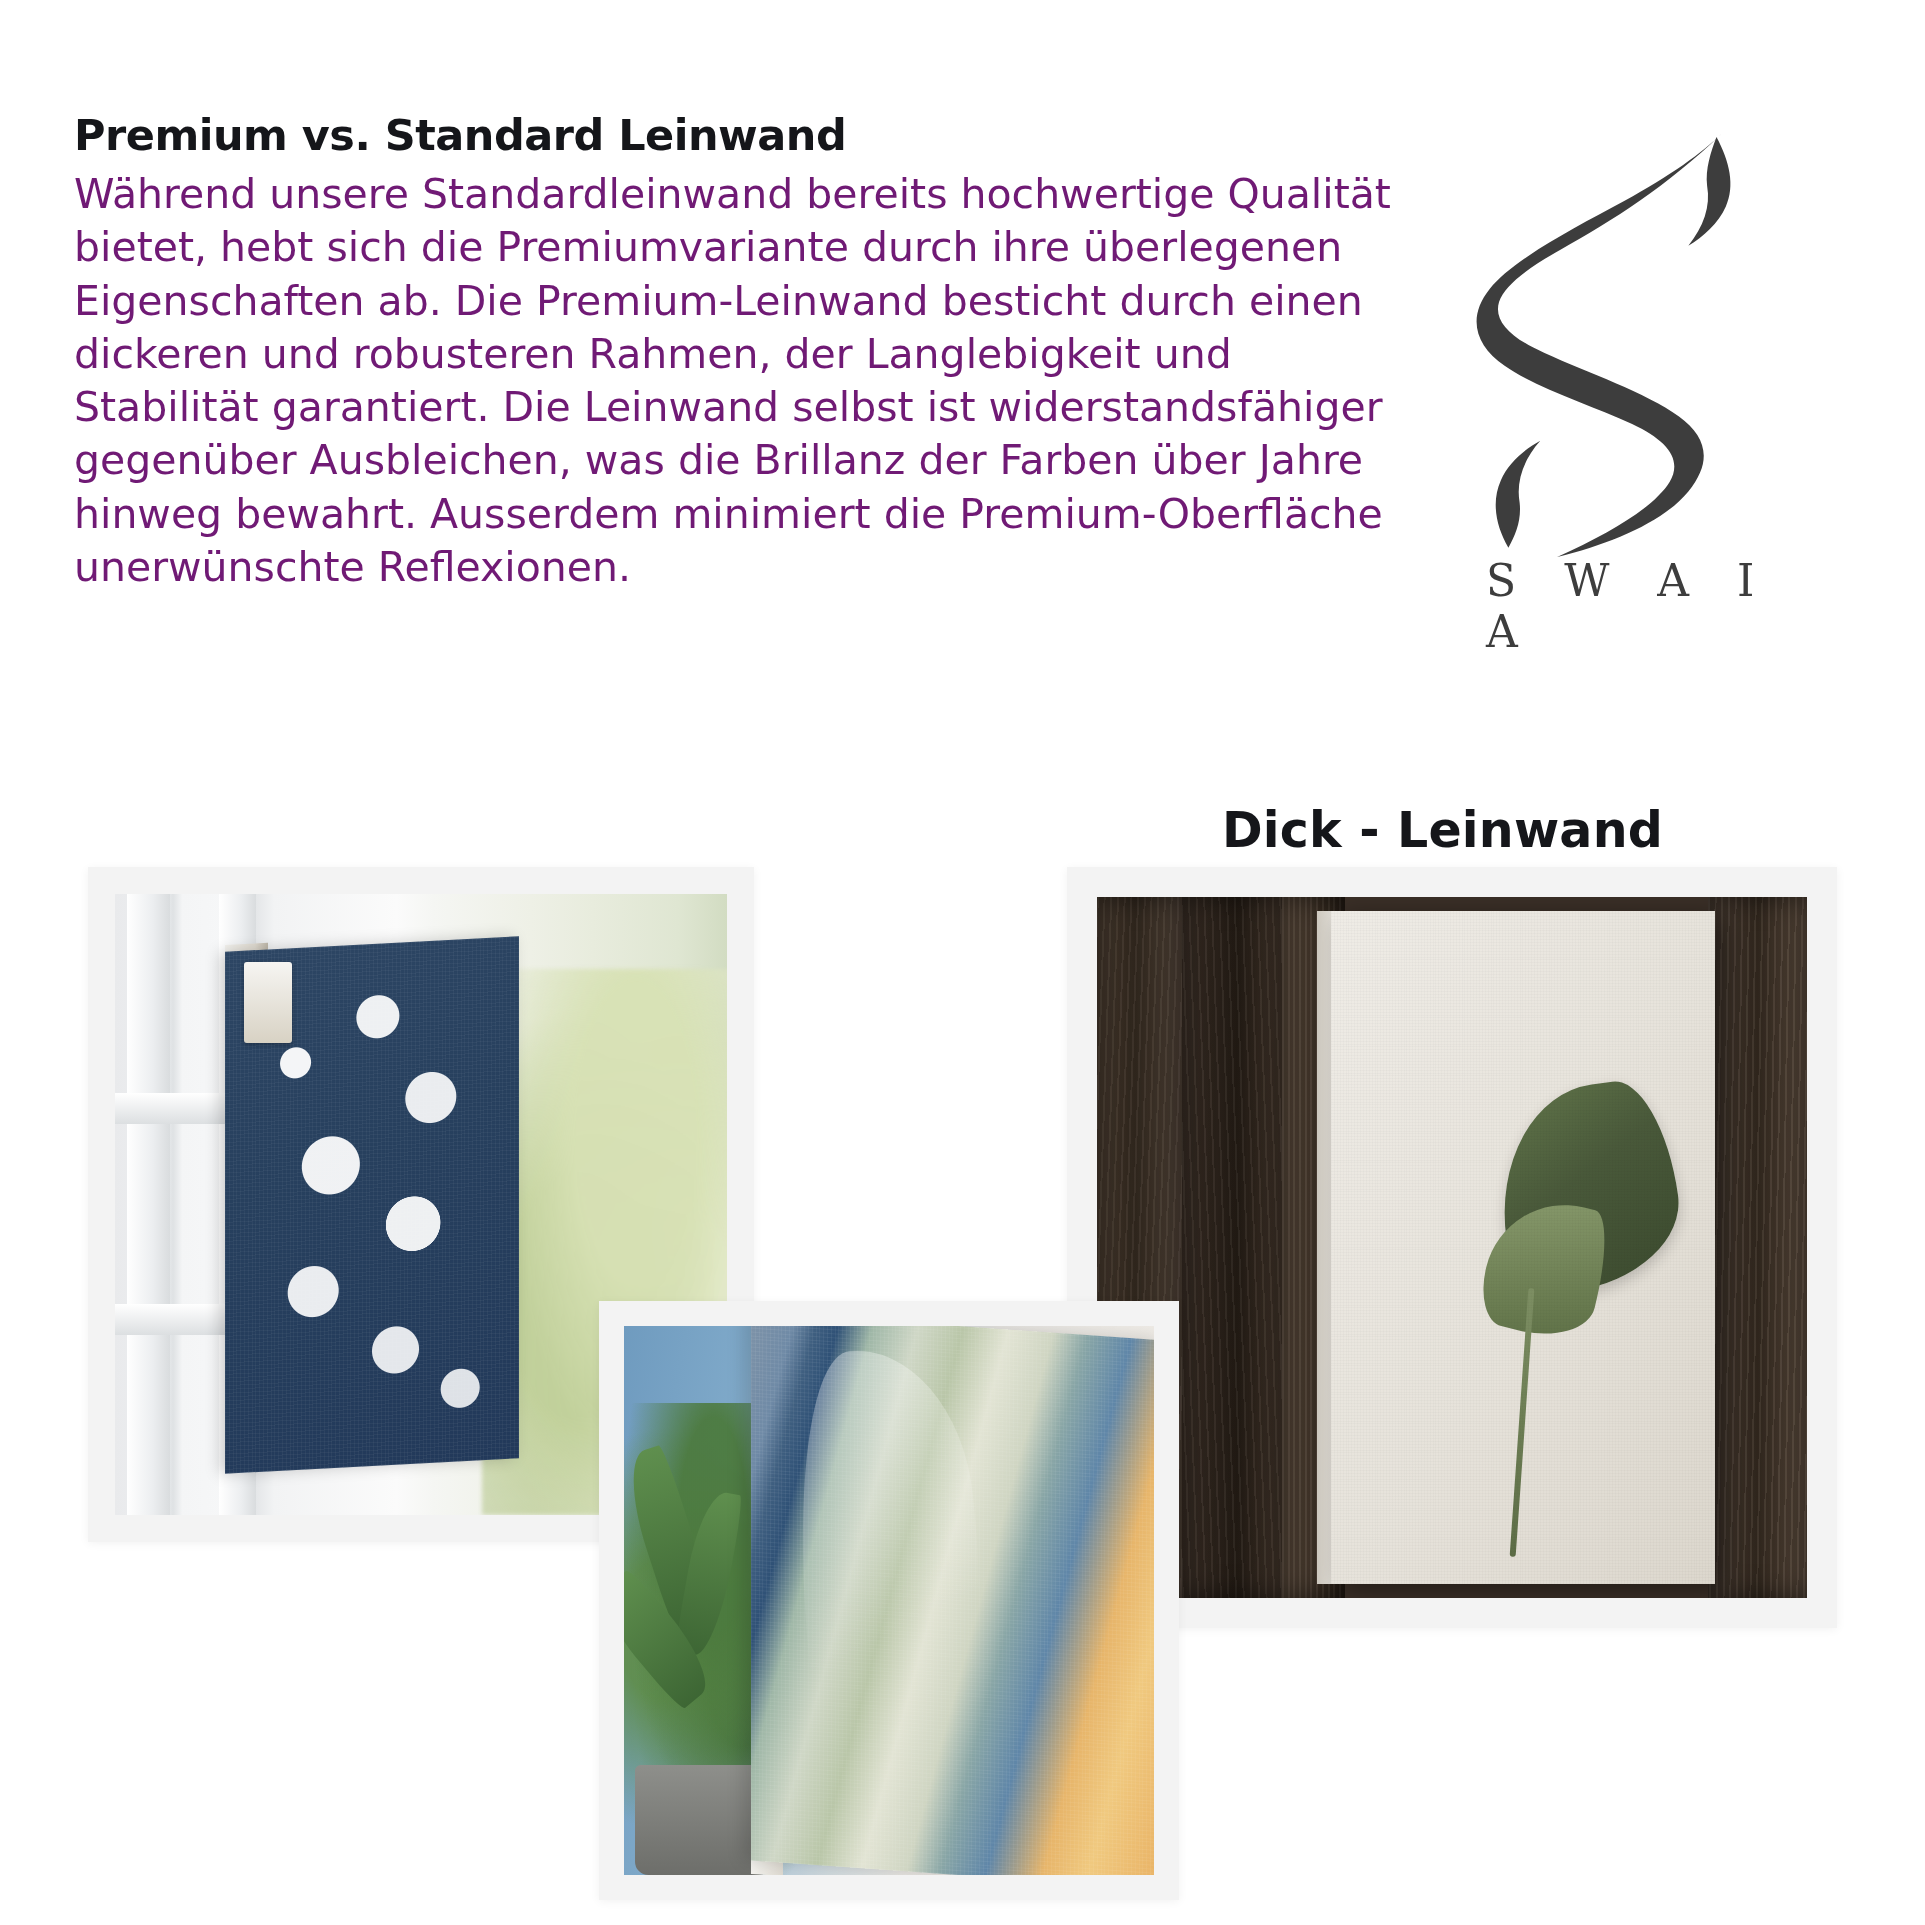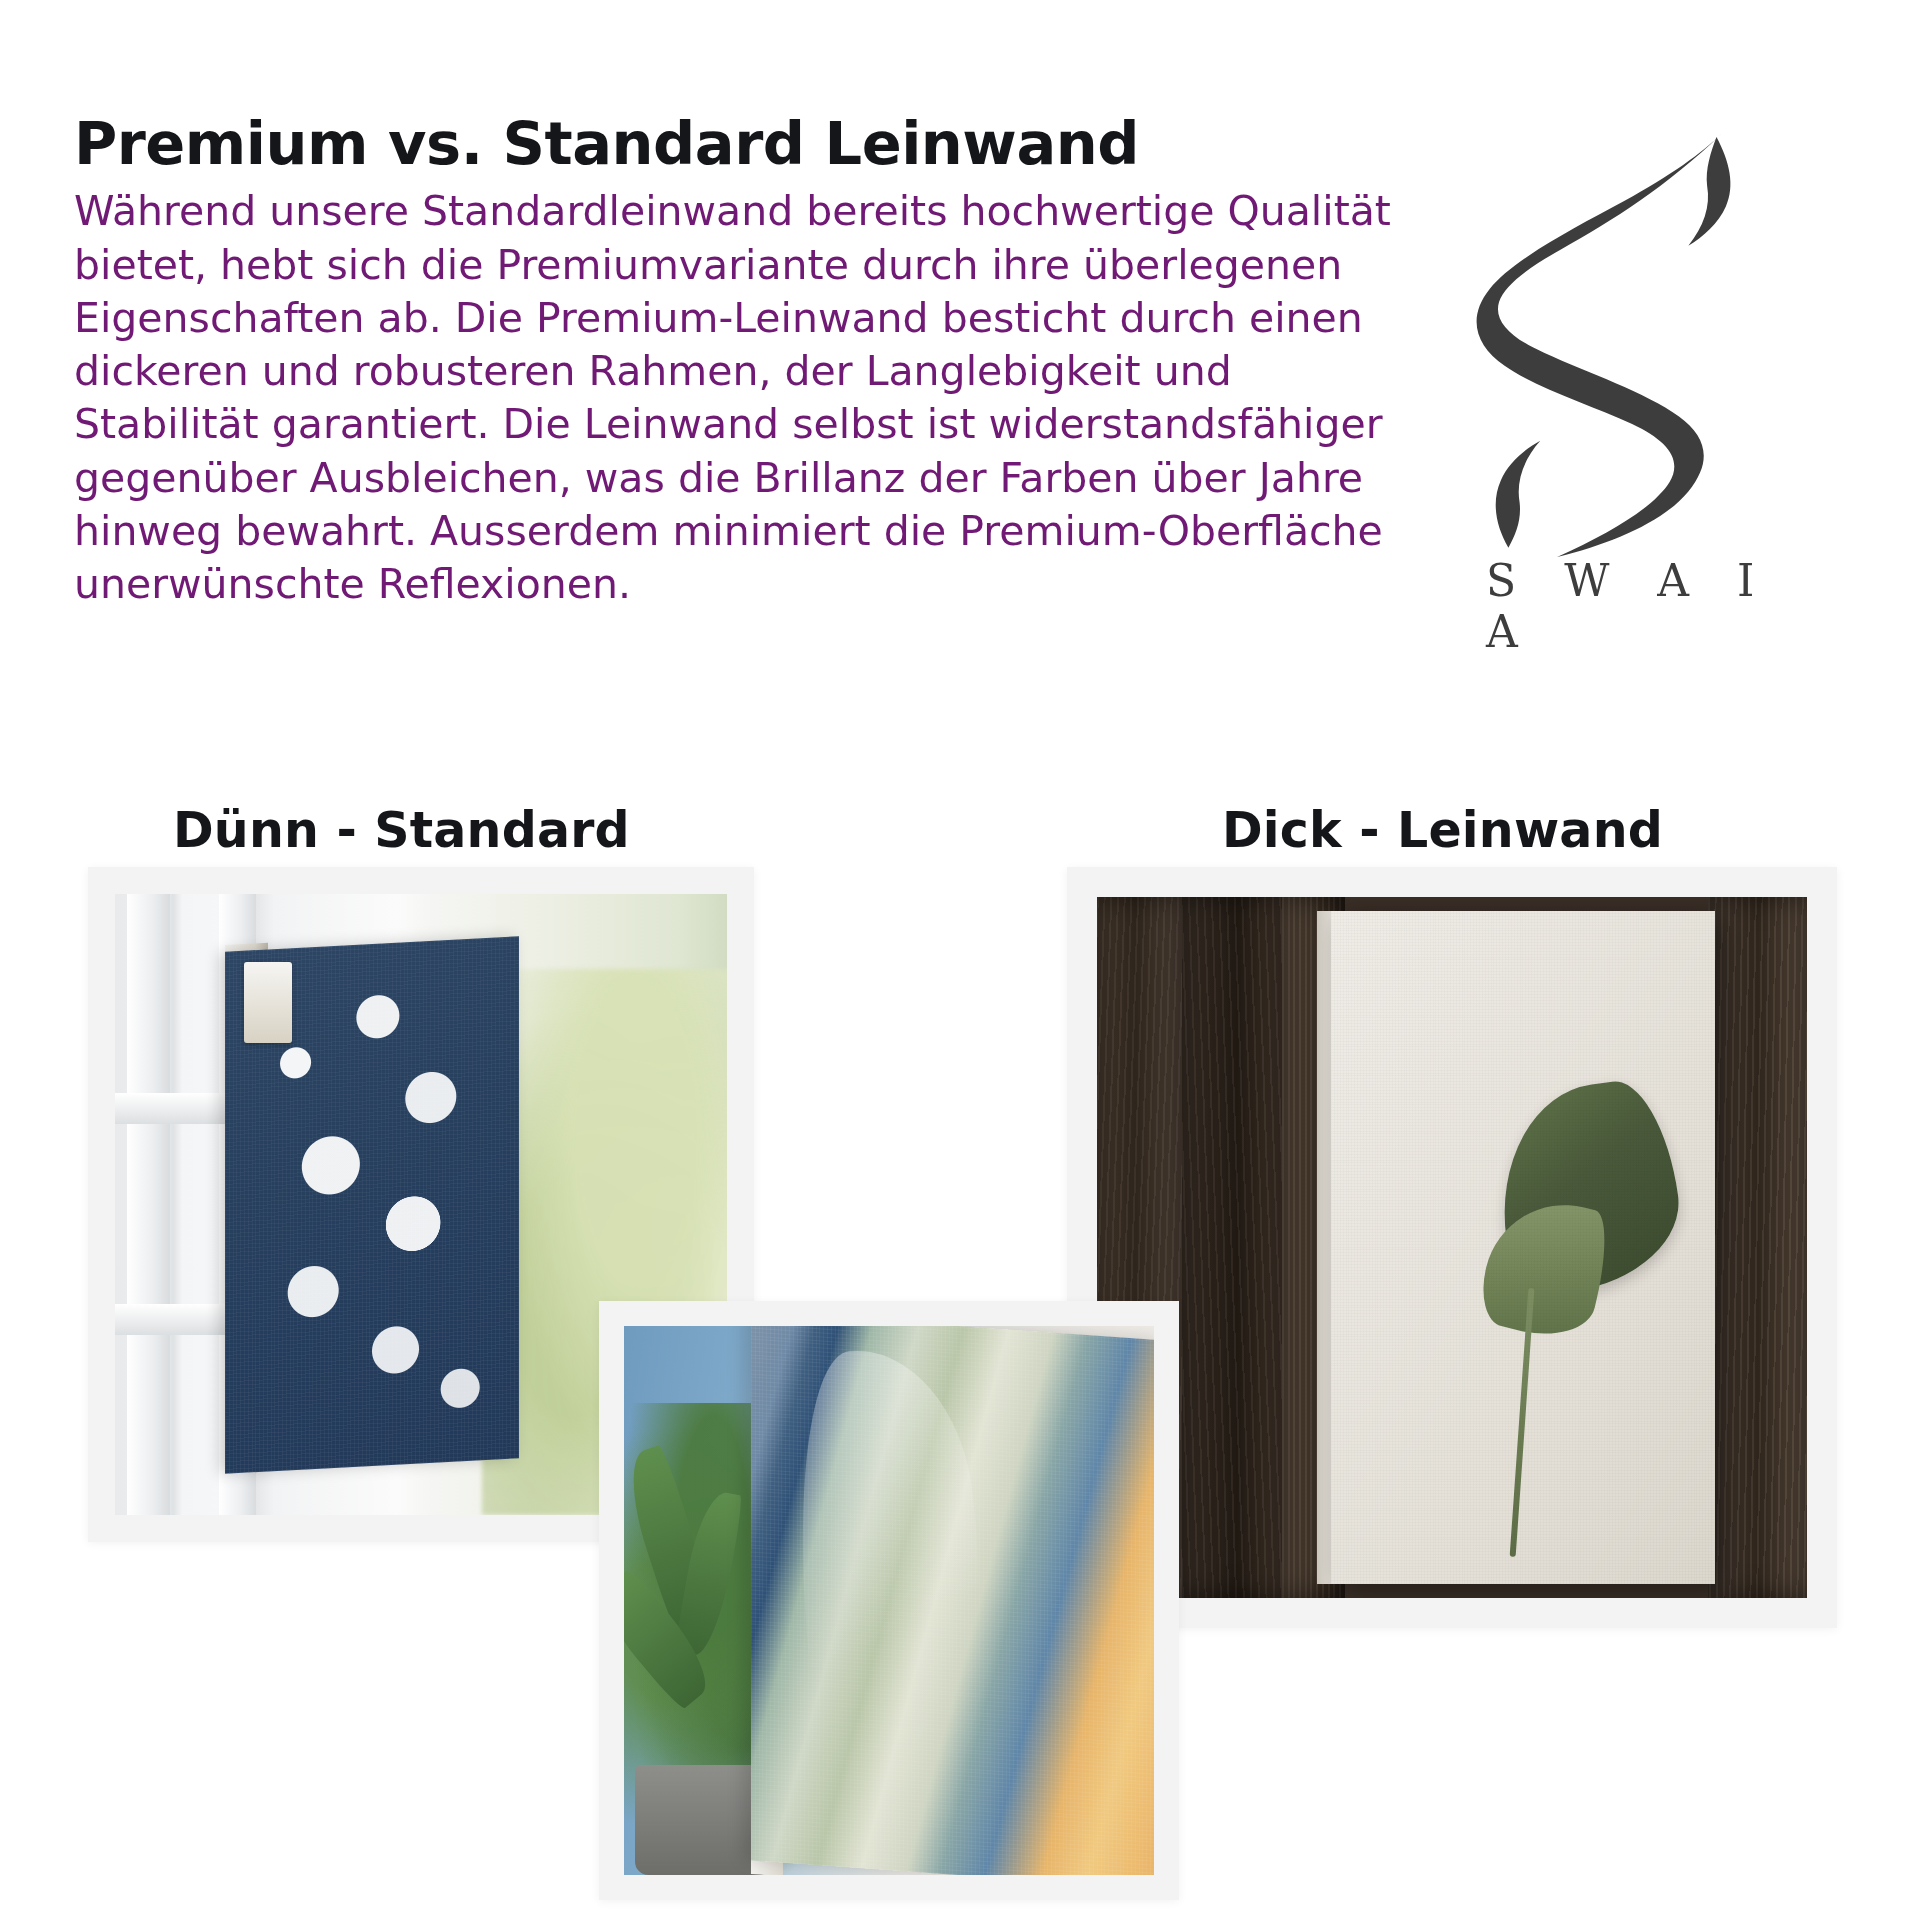--- a/index.html
+++ b/index.html
@@ -24,21 +24,21 @@
   
   .text-block {
     position: absolute;
     left: 74px;
     top: 112px;
     width: 1351px;
   }
   .headline {
     font-family: "DejaVu Sans", sans-serif;
     font-weight: 700;
-    font-size: 59px;
+    font-size: 43px;
     line-height: 1.08;
     color: #15161a;
     letter-spacing: -0.5px;
     margin: 0 0 9.5px 0;
     white-space: nowrap;
   }
   .body-copy {
     font-family: "DejaVu Sans", sans-serif;
     font-weight: 400;
     font-size: 41px;
@@ -305,21 +305,20 @@
 
   <div class="logo-wrap">
     <svg class="logo-mark" viewBox="0 0 300 470" aria-hidden="true">
       <path d="M268 10 C 210 66, 150 104, 96 134 C 60 154, 36 172, 30 190 C 24 210, 42 228, 78 244 C 126 266, 186 286, 222 312 C 252 334, 258 360, 232 392 C 206 424, 150 448, 92 462 C 150 436, 196 408, 212 382 C 226 358, 210 338, 172 320 C 128 300, 70 282, 36 258 C 4 236, -4 206, 20 176 C 44 146, 104 114, 164 82 C 212 56, 248 30, 268 10 Z" fill="#3d3d3d"></path>
       <path d="M262 14 C 276 40, 282 66, 272 88 C 264 106, 248 120, 232 130 C 248 110, 256 88, 252 66 C 250 48, 256 30, 262 14 Z" fill="#3d3d3d"></path>
       <path d="M40 452 C 26 428, 22 402, 32 380 C 40 362, 56 348, 74 338 C 56 358, 48 382, 52 404 C 54 422, 48 438, 40 452 Z" fill="#3d3d3d"></path>
     </svg>
     <div class="logo-word">S W A I A</div>
   </div>
 
-  <div class="caption caption-left">Dünn - Standard</div>
   <div class="caption caption-right">Dick - Leinwand</div>
 
   <div class="card card-standard">
     <div class="photo">
       <div class="std-bg"></div>
       <div class="std-slat v1"></div>
       <div class="std-slat v2"></div>
       <div class="std-slat h1"></div>
       <div class="std-slat h2"></div>
       <div class="std-plant"></div>

